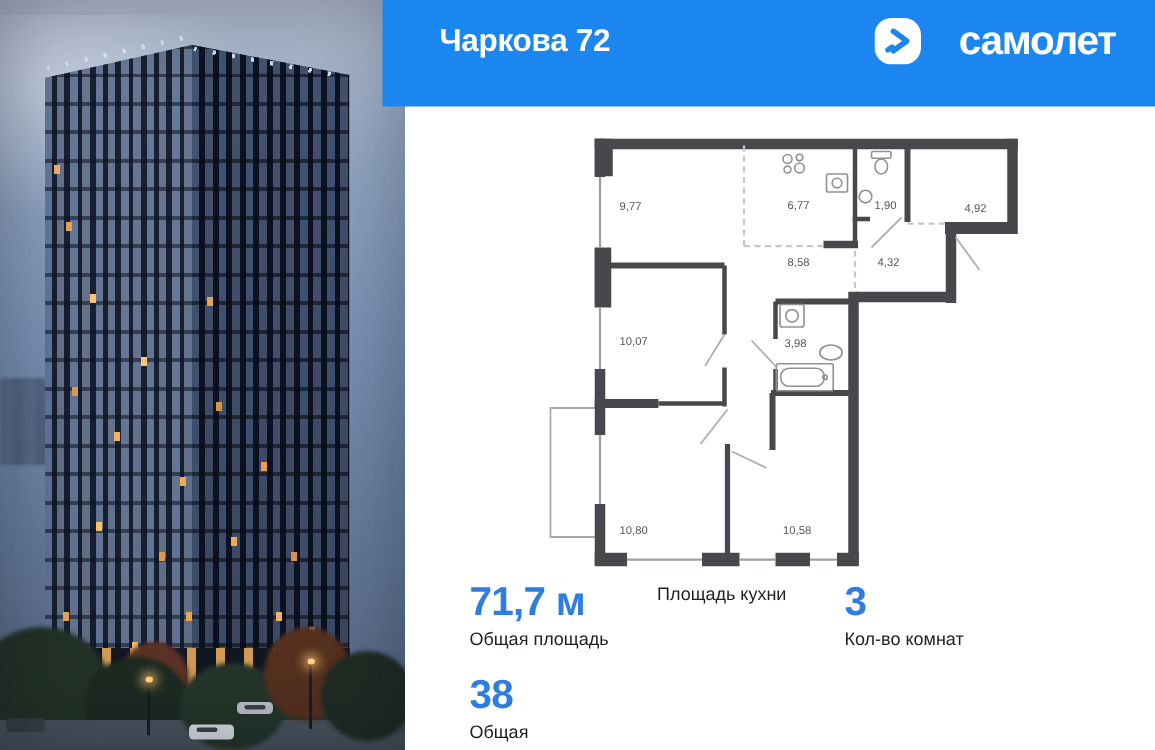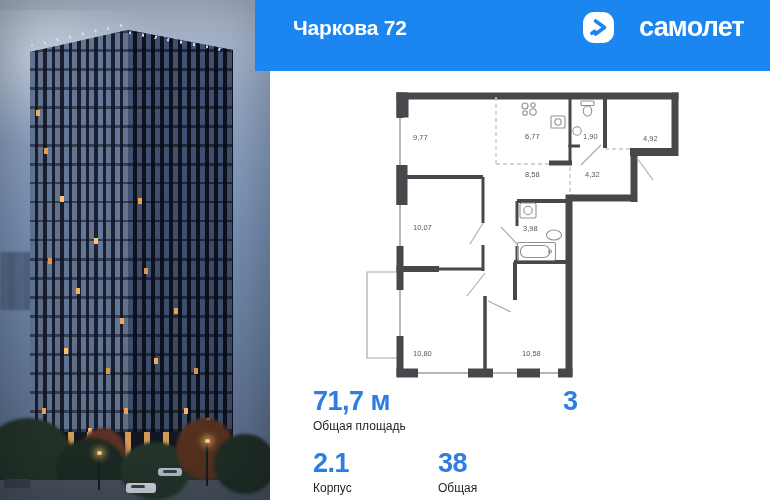--- a/index.html
+++ b/index.html
@@ -244,27 +244,25 @@
       <text x="139" y="266">10,58</text>
     </g>
   </svg>
 
   <div class="stats">
     <div class="stat">
       <div class="stat-value">71,7 м</div>
       <div class="stat-label">Общая площадь</div>
     </div>
     <div class="stat">
+      <div class="stat-label">Площадь кухни</div>
     </div>
     <div class="stat">
       <div class="stat-value">3</div>
-    </div>
-    <div class="stat">
-      <div class="stat-value">2.1</div>
-      <div class="stat-label">Корпус</div>
+      <div class="stat-label">Кол-во комнат</div>
     </div>
     <div class="stat">
       <div class="stat-value">38</div>
       <div class="stat-label">Общая</div>
     </div>
   </div>
 
 </div>
 
 </body></html>

